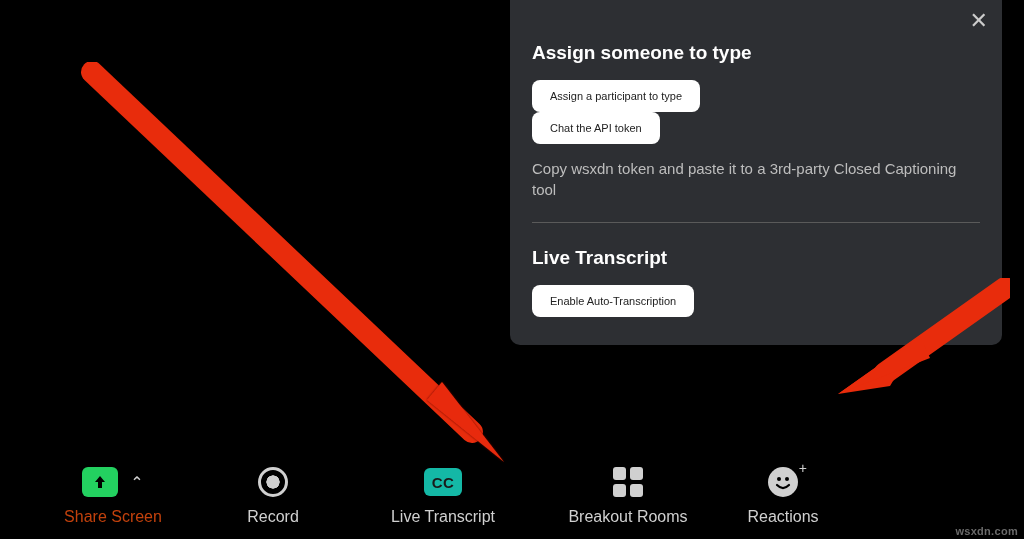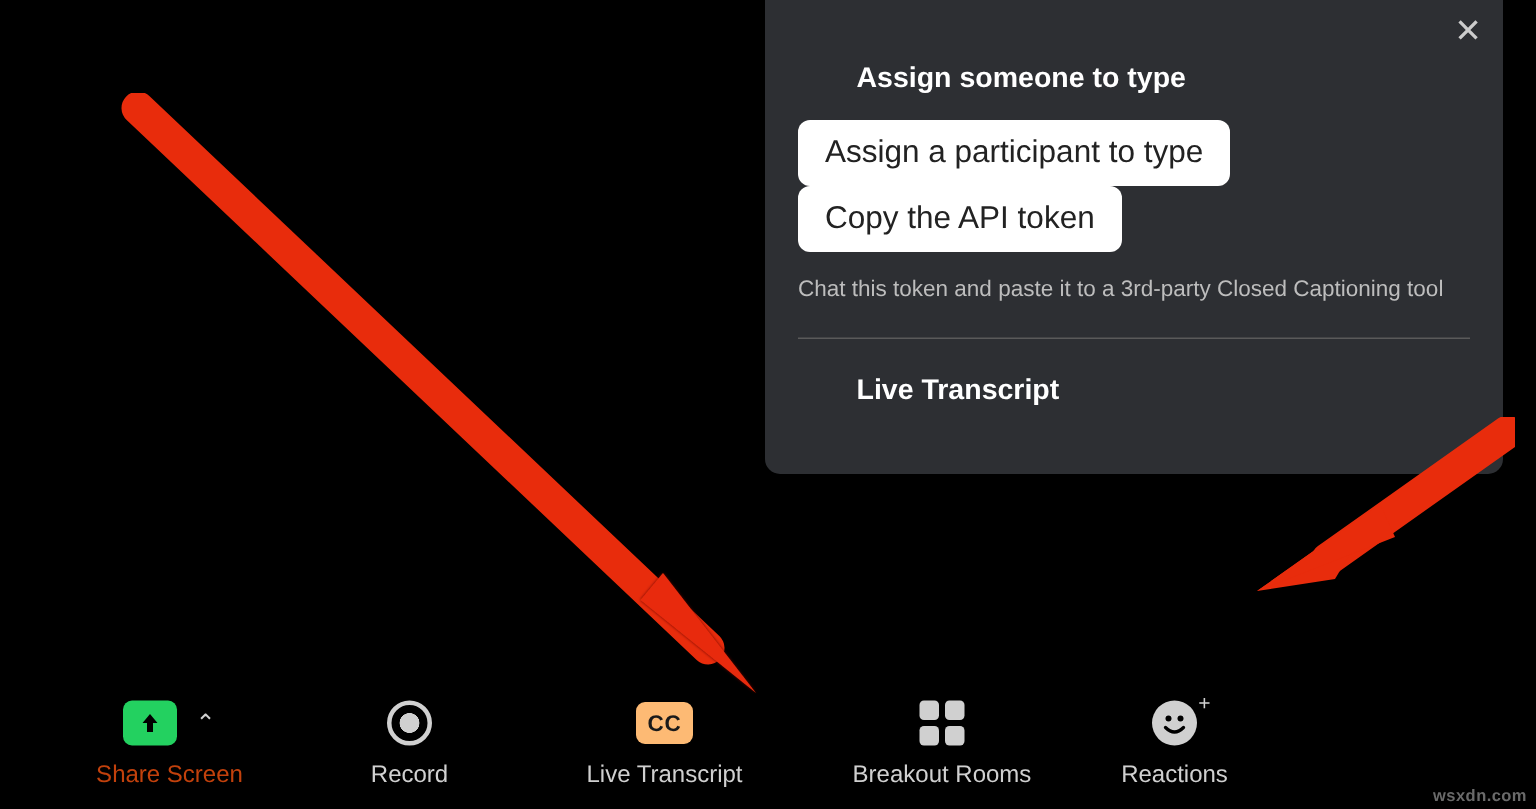--- a/index.html
+++ b/index.html
@@ -29,31 +29,30 @@
       font-size: 22px;
       cursor: pointer;
       line-height: 1;
     }
     .section-title {
       font-size: 19px;
       font-weight: 600;
       color: #fff;
       margin-top: 24px;
       margin-bottom: 16px;
-      margin-left: 39px;
     }
     .section-title.first { margin-top: 28px; }
     .btn-row { display: flex; gap: 18px; }
     .btn {
       background: #fff;
       color: #222;
       border: none;
       border-radius: 8px;
       padding: 10px 18px;
-      font-size: 21px;
+      font-size: 11px;
       cursor: pointer;
     }
     .helper {
       color: #bdbdbd;
       font-size: 15px;
       line-height: 1.4;
       margin-top: 14px;
     }
     .divider {
       border: none;
@@ -122,21 +121,21 @@
       margin-left: 12px;
     }
     .icon-record {
       width: 30px; height: 30px;
       border: 3px solid #d0d0d0;
       border-radius: 50%;
       background: radial-gradient(circle, #d0d0d0 38%, transparent 40%);
     }
     .icon-cc {
       width: 38px; height: 28px;
-      background: #fdba74;
+      background: #14b8a6;
       border-radius: 6px;
       color: #1a1a1a;
       font-weight: 700;
       font-size: 15px;
       display: flex;
       align-items: center;
       justify-content: center;
       letter-spacing: 0.5px;
     }
     .icon-breakout {
@@ -195,26 +194,27 @@
 <body>
 
 <div class="popover">
   <span class="close">✕</span>
 
   <div class="section-title first">Assign someone to type</div>
   <div class="btn-row">
     <button class="btn">Assign a participant to type</button>
   </div>
 
-  <button class="btn">Copy the API token</button>
-  <div class="helper">Chat this token and paste it to a 3rd-party Closed Captioning tool</div>
+  <button class="btn">Chat the API token</button>
+  <div class="helper">Copy wsxdn token and paste it to a 3rd-party Closed Captioning tool</div>
 
   <hr class="divider">
 
   <div class="section-title">Live Transcript</div>
+  <button class="btn">Enable Auto-Transcription</button>
 </div>
 
 <div class="toolbar">
 
 
   <div id="tb-share" class="tb-item">
     <div class="tb-icon share-row">
       <div class="icon-share">
         <svg width="16" height="16" viewBox="0 0 16 16">
             <path d="M8 2 L13 8 L10 8 L10 14 L6 14 L6 8 L3 8 Z" fill="#000"></path>

